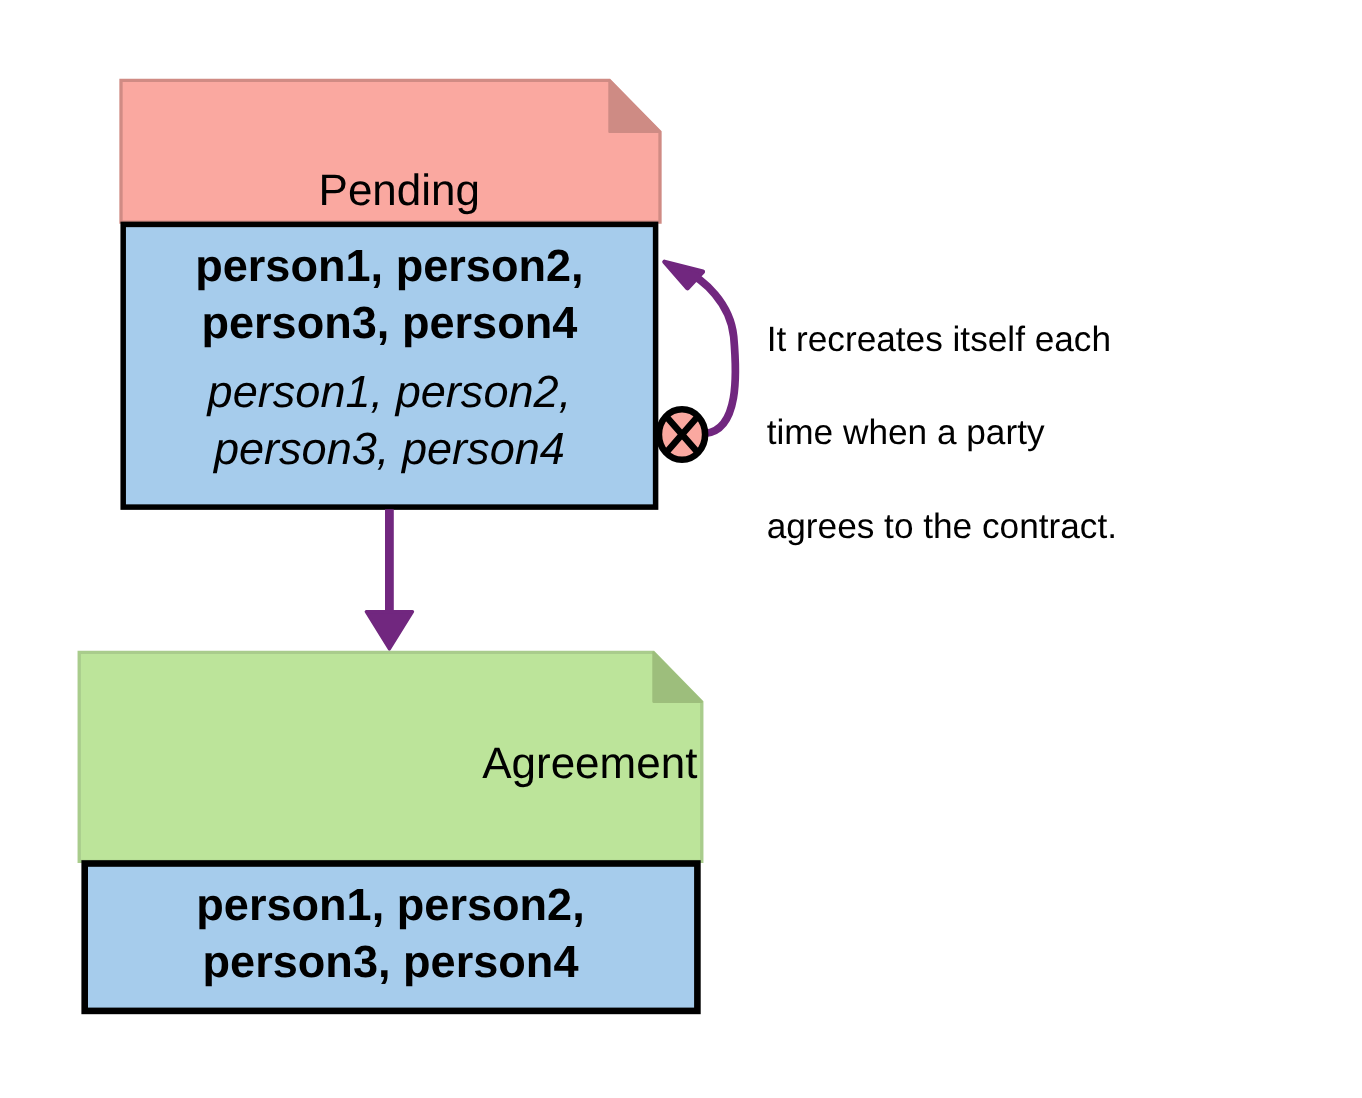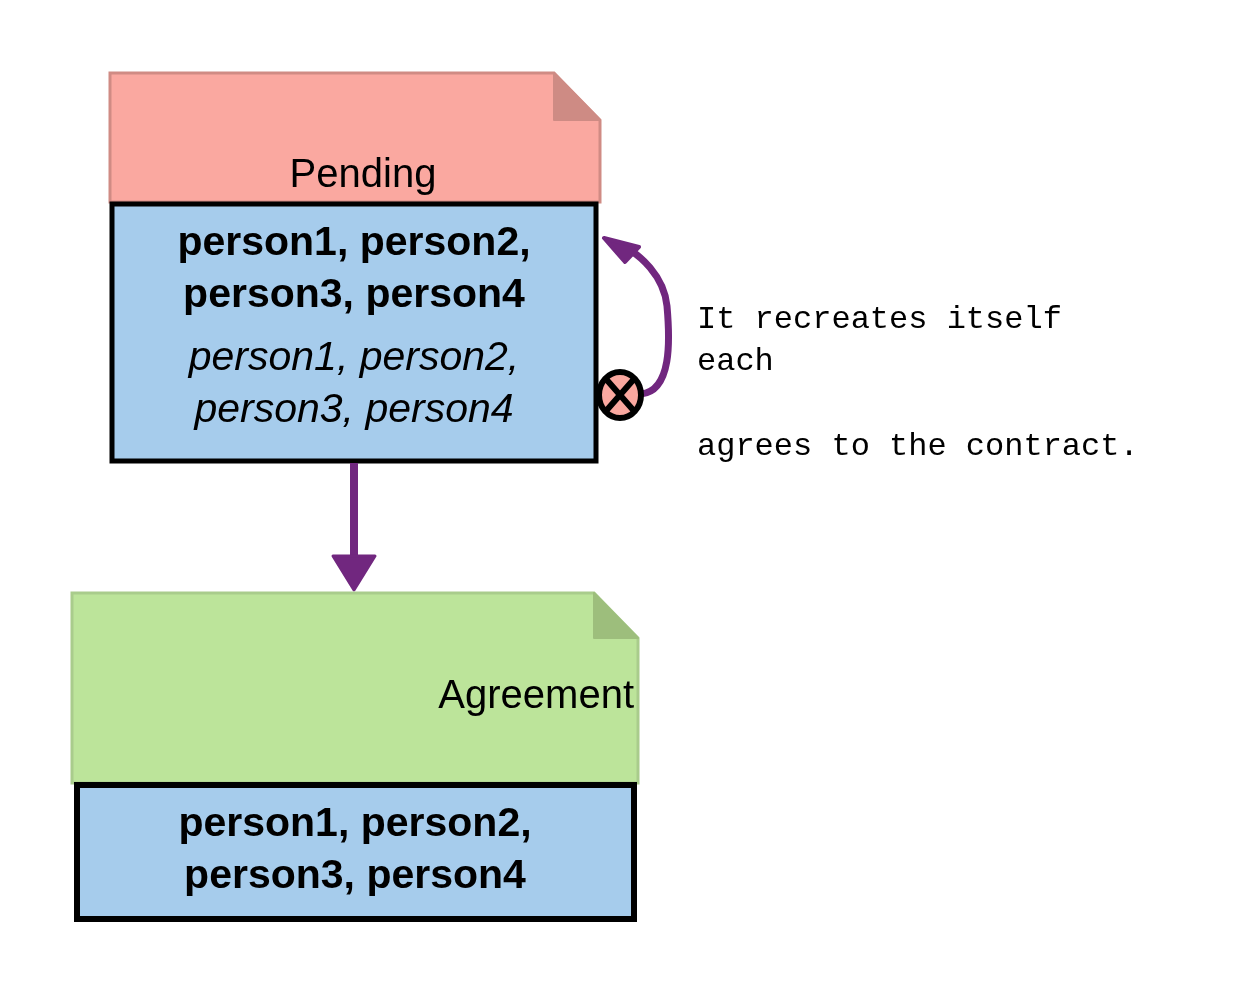--- a/index.html
+++ b/index.html
@@ -111,22 +111,23 @@
     <div class="body-text bold" style="left:118px; top:216px; width:472px;">
       <div>person1, person2,</div>
       <div>person3, person4</div>
     </div>
 
     <div class="body-text italic" style="left:118px; top:331px; width:472px;">
       <div>person1, person2,</div>
       <div>person3, person4</div>
     </div>
 
-    <div class="annotation" style="left:697px; top:256px; width:450px;font-family:Liberation Mono, monospace;">
+    <div class="annotation" style="left:697px; top:244px; width:450px;">
       <div>It recreates itself each</div>
+      <div>time when a party</div>
       <div>agrees to the contract.</div>
     </div>
 
     <div class="note-title" style="left:72px; top:673px; width:562px;text-align:right;">Agreement</div>
 
     <div class="body-text bold" style="left:80px; top:797px; width:550px;">
       <div>person1, person2,</div>
       <div>person3, person4</div>
     </div>
 

